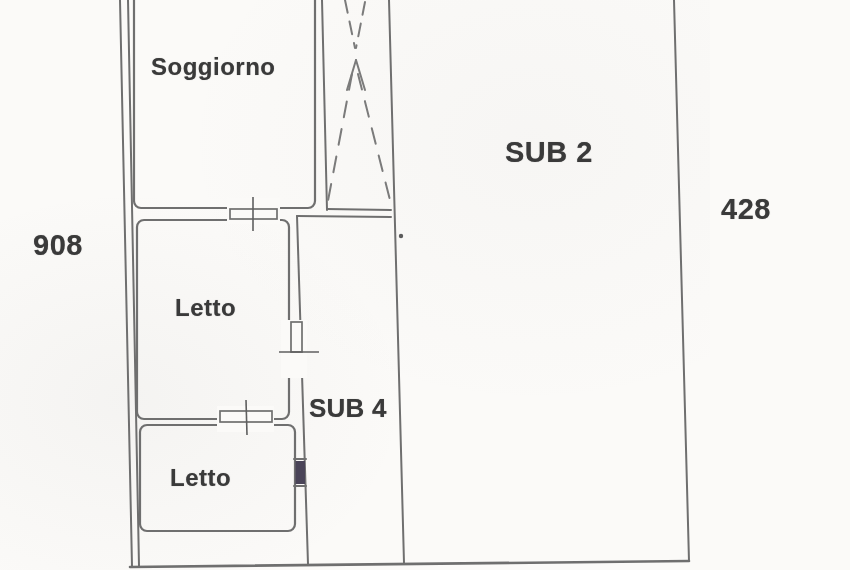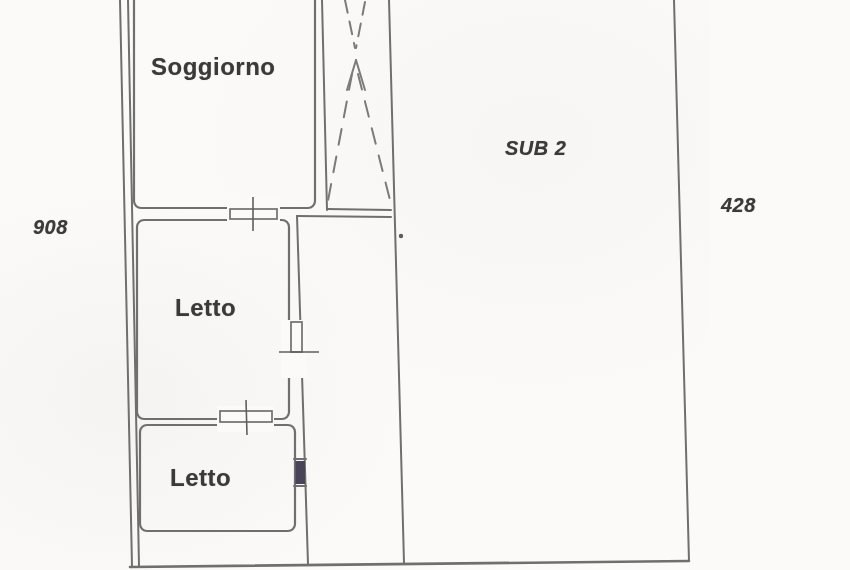--- a/index.html
+++ b/index.html
@@ -68,21 +68,21 @@
     position: absolute;
     color: var(--text, #3a3a3a);
     font-weight: 700;
     letter-spacing: 0.5px;
     white-space: nowrap;
     text-shadow: 0 0 0.8px rgba(60,60,60,0.55);
     line-height: 1;
     user-select: none;
   }
   .fs24 { font-size: 24px; }
-  .fs25 { font-size: 20px; font-style: italic; }
+  .fs25 { font-size: 29px; }
   .fs26 { font-size: 26px; }
 </style>
 </head>
 <body>
 
 <div class="stage">
 
   <svg class="plan" viewBox="0 0 850 570">
 
     <path class="wall" d="M120,0 L132,566"></path>
@@ -134,20 +134,21 @@
 
     <circle class="speck" cx="401" cy="236" r="2.2"></circle>
   </svg>
 
   <div class="label fs24" style="left:151px; top:55px;">Soggiorno</div>
 
   <div class="label fs25" style="left:505px; top:138px;">SUB 2</div>
 
   <div class="label fs25" style="left:721px; top:195px;">428</div>
 
-  <div class="label fs25" style="left:33px; top:217px;">908</div>
+  <div class="label fs25" style="left:33px; top:231px;">908</div>
 
   <div class="label fs24" style="left:175px; top:296px;">Letto</div>
 
+  <div class="label fs26" style="left:309px; top:395px; letter-spacing:0.2px;">SUB 4</div>
 
   <div class="label fs24" style="left:170px; top:466px;">Letto</div>
 
 </div>
 
 </body></html>

